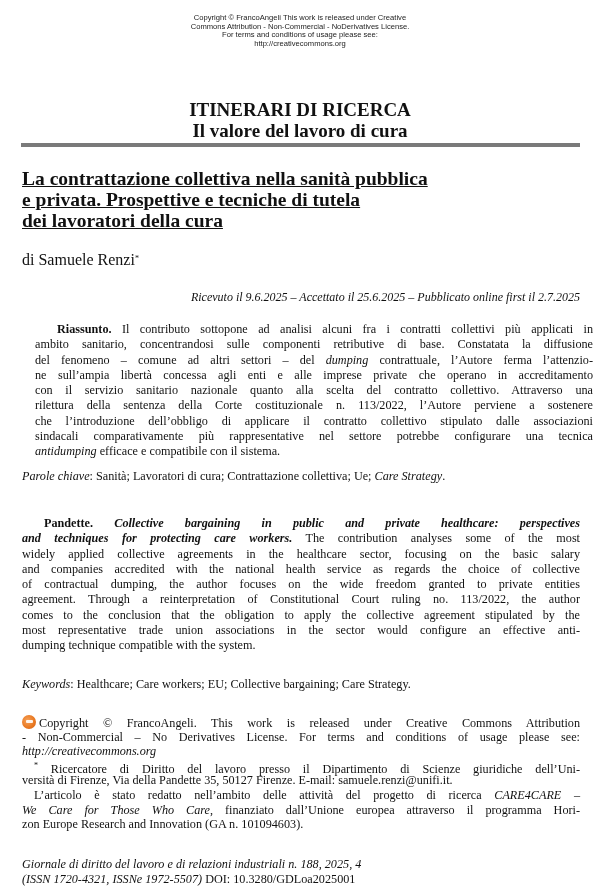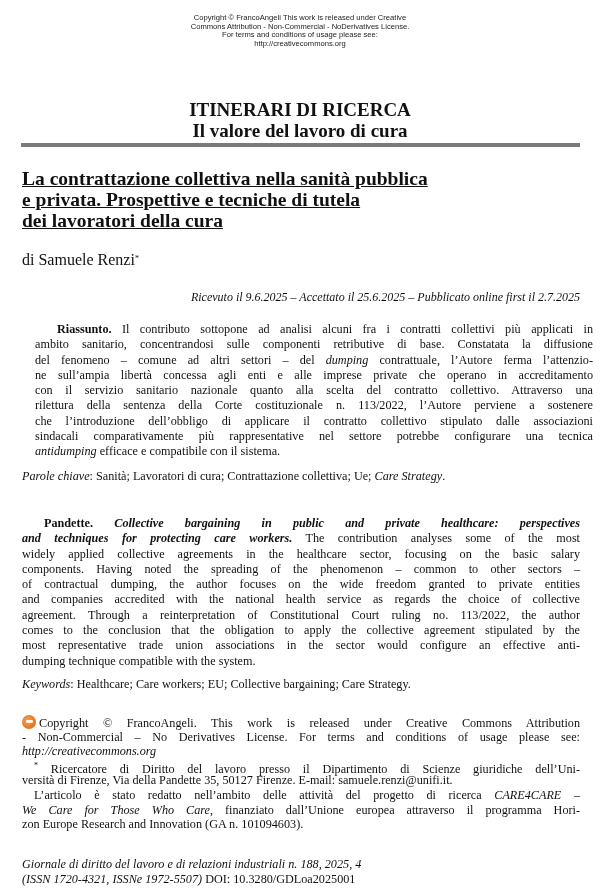--- a/index.html
+++ b/index.html
@@ -184,23 +184,22 @@
 </div>
 
 <div class="abs keywords" style="top:469px;">
   <span class="i">Parole chiave</span><span>: </span><span>Sanità; Lavoratori di cura; Contrattazione collettiva; Ue; </span><span class="i">Care Strategy</span><span>.</span>
 </div>
 
 <div class="abs para" style="top:516px;">
   <span class="line indent"><span class="b">Pandette.</span><span class="bi"> Collective bargaining in public and private healthcare: perspectives</span></span>
   <span class="line"><span class="bi">and techniques for protecting care workers.</span><span> The contribution analyses some of the most</span></span>
   <span class="line">widely applied collective agreements in the healthcare sector, focusing on the basic salary</span>
-  <span class="line">components. Having noted the spreading of the phenomenon – common to other sectors –</span>
+  <span class="line">and companies accredited with the national health service as regards the choice of collective</span>
   <span class="line">of contractual dumping, the author focuses on the wide freedom granted to private entities</span>
-  <span class="line">and companies accredited with the national health service as regards the choice of collective</span>
   <span class="line">agreement. Through a reinterpretation of Constitutional Court ruling no. 113/2022, the author</span>
   <span class="line">comes to the conclusion that the obligation to apply the collective agreement stipulated by the</span>
   <span class="line">most representative trade union associations in the sector would configure an effective anti-</span>
   <span class="line last">dumping technique compatible with the system.</span>
 </div>
 
 <div class="abs keywords" style="top:677px;">
   <span class="i">Keywords</span><span>: </span><span>Healthcare; Care workers; EU; Collective bargaining; Care Strategy.</span>
 </div>
 

